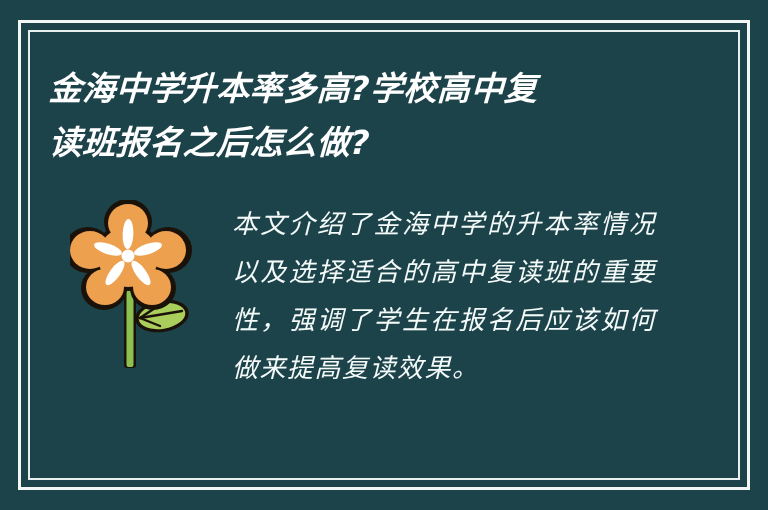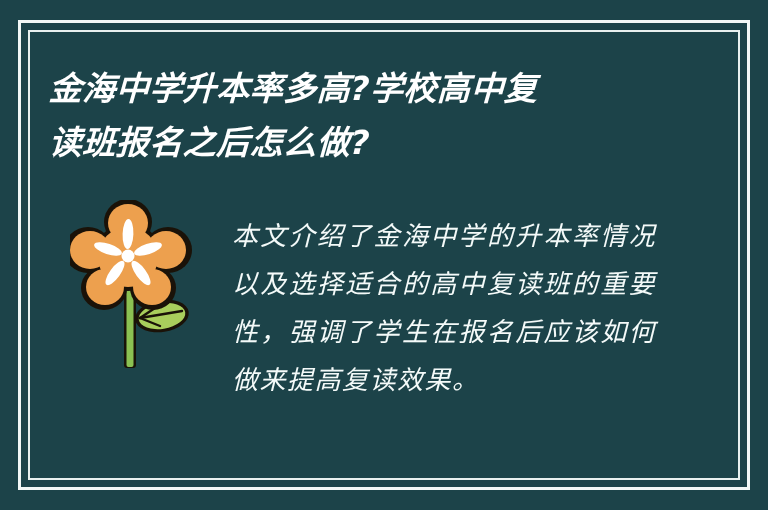--- a/index.html
+++ b/index.html
@@ -59,21 +59,21 @@
     letter-spacing: 0.5px;
     line-height: 54px;
     white-space: nowrap;
     transform: skewX(-2deg);
   }
 
   
   .body-block {
     position: absolute;
     left: 232px;
-    top: 212px;
+    top: 200px;
     width: 424px;
   }
   .body-text {
     color: #f4faf9;
     font-family: "DejaVu Serif", "Liberation Serif", serif;
     font-size: 26px;
     font-style: italic;
     line-height: 48px;
     letter-spacing: 1.5px;
     text-align: justify;

